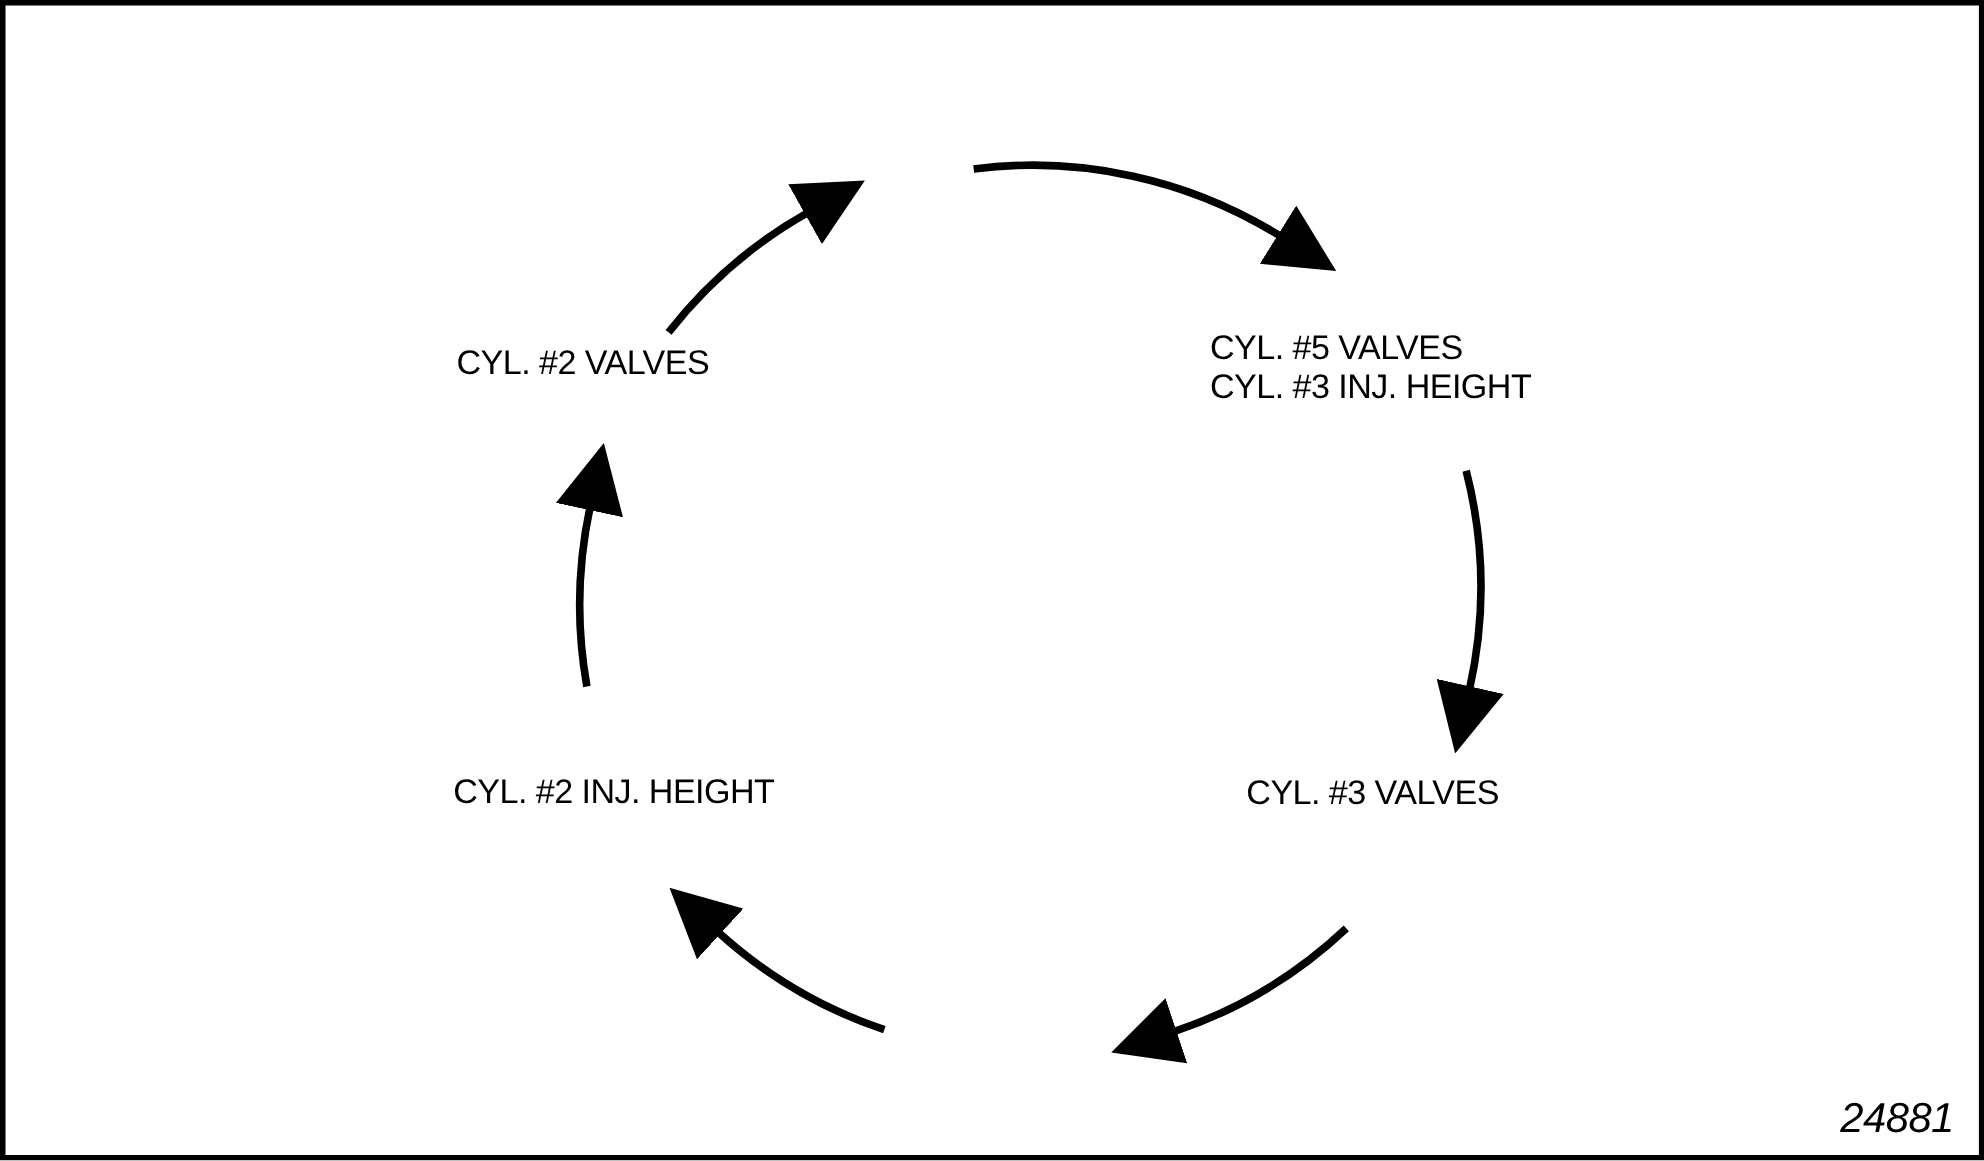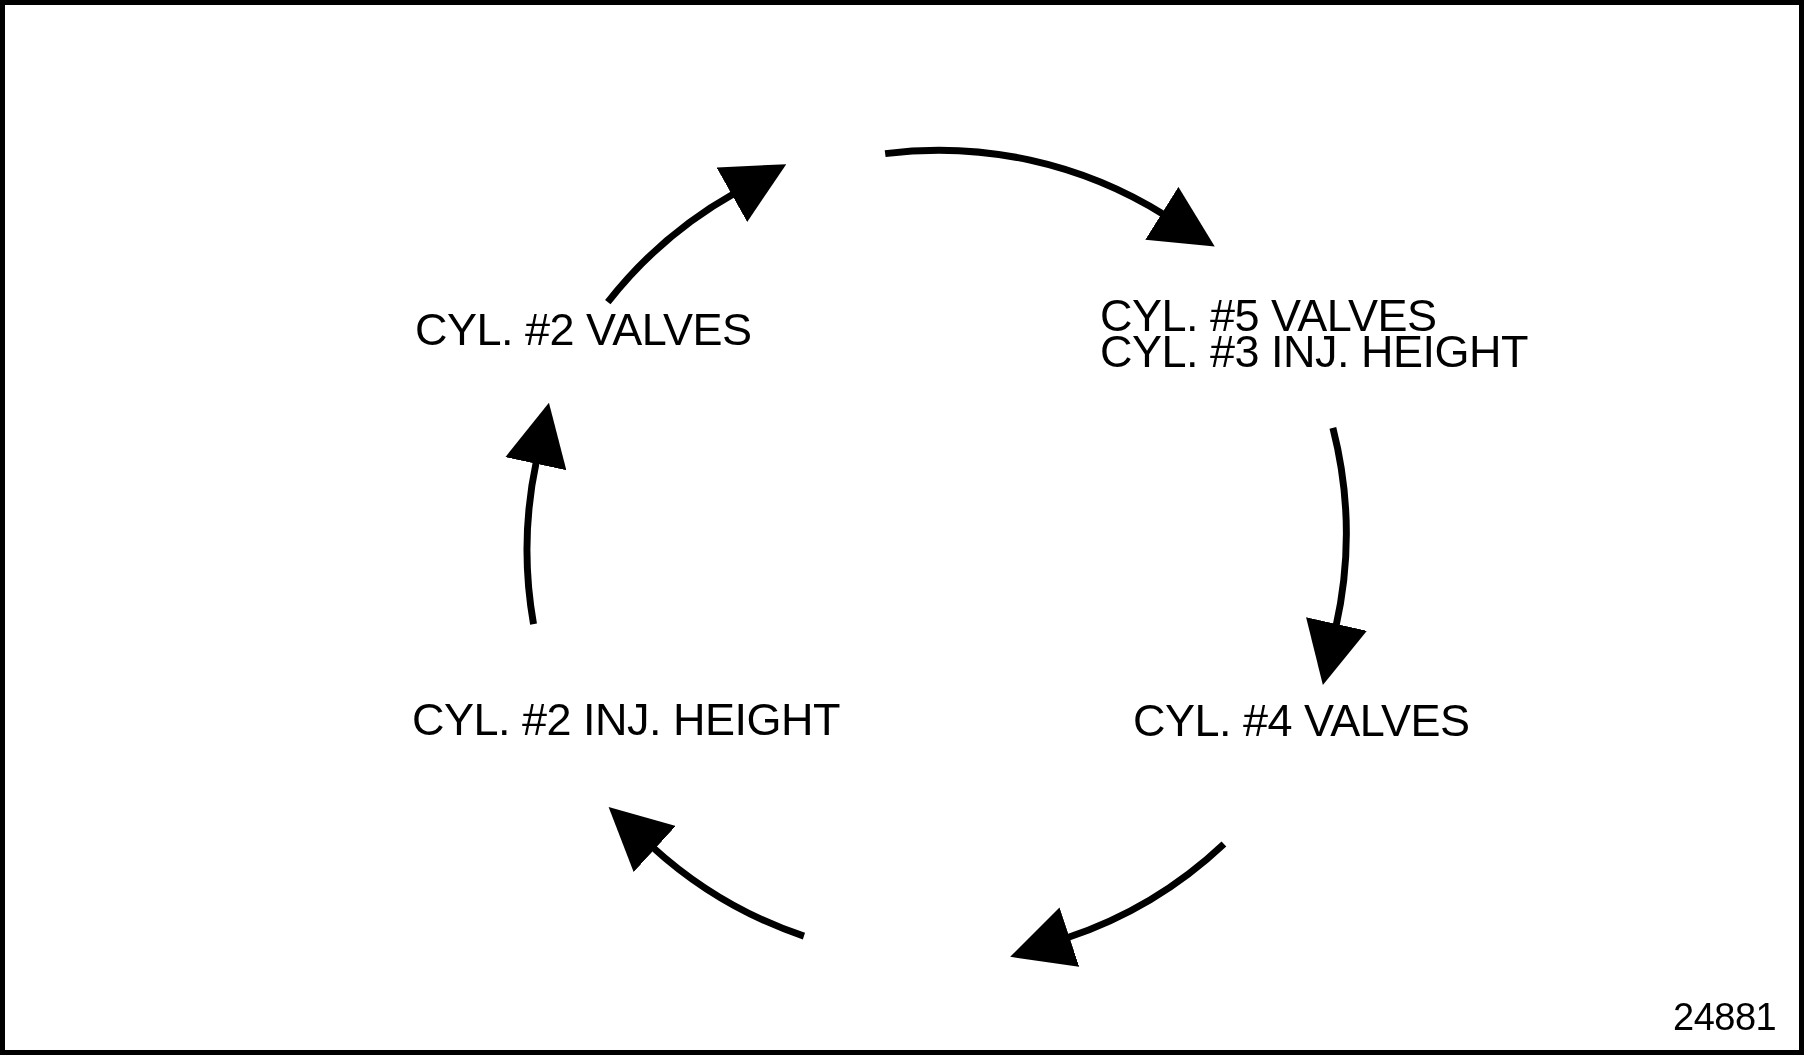--- a/index.html
+++ b/index.html
@@ -20,35 +20,36 @@
   }
   .arrows-svg {
     position: absolute;
     left: 0;
     top: 0;
     width: 100%;
     height: 100%;
   }
   .cycle-label {
     position: absolute;
-    font-size: 45px;
+    font-size: 31px;
     line-height: 36px;
     letter-spacing: -0.5px;
     white-space: nowrap;
     color: #000000;
   }
   .cycle-label span { display: block; }
   .fig-number {
     position: absolute;
     left: 1668px;
     top: 994px;
     font-size: 38px;
     line-height: 36px;
     letter-spacing: -0.5px;
     color: #000000;
+    font-style: italic;
   }
   .pos-top-left    { left: 410px;  top: 307px; }
   .pos-top-right   { left: 1095px; top: 293px; }
   .pos-bottom-right{ left: 1128px; top: 698px; }
   .pos-bottom-left { left: 407px;  top: 697px; }
 </style>
 </head>
 <body>
 
 <div class="frame">
@@ -72,21 +73,21 @@
   <div class="cycle-label pos-top-left">
     <span>CYL. #2 VALVES</span>
   </div>
 
   <div class="cycle-label pos-top-right">
     <span>CYL. #5 VALVES</span>
     <span>CYL. #3 INJ. HEIGHT</span>
   </div>
 
   <div class="cycle-label pos-bottom-right">
-    <span>CYL. #4 VALVES</span>
+    <span>CYL. #3 VALVES</span>
   </div>
 
   <div class="cycle-label pos-bottom-left">
     <span>CYL. #2 INJ. HEIGHT</span>
   </div>
 
   <div class="fig-number">24881</div>
 
 </div>
 

